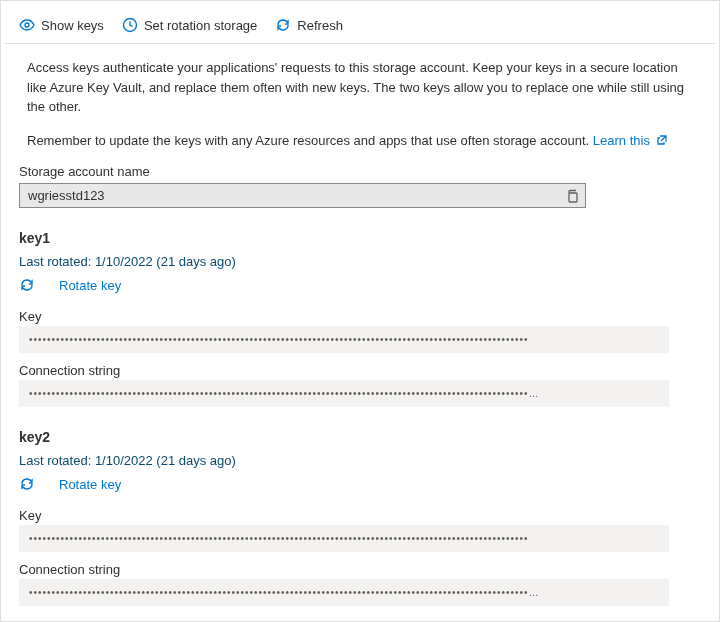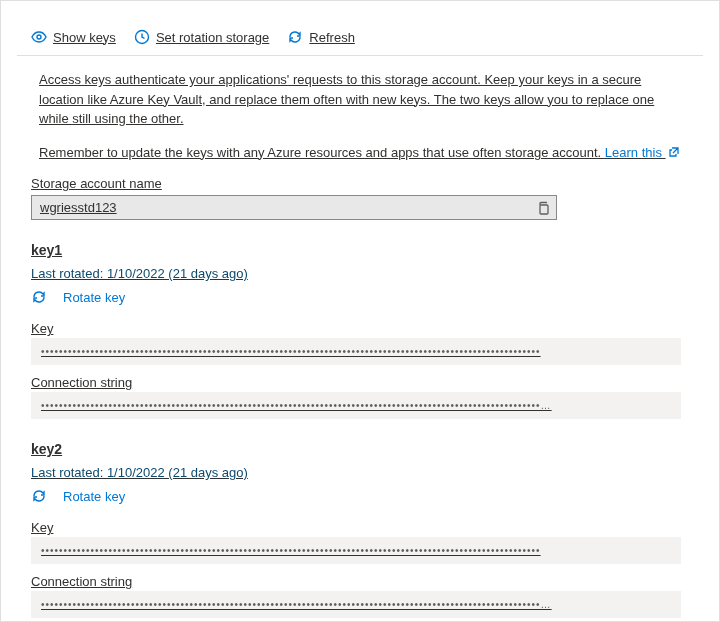--- a/index.html
+++ b/index.html
@@ -7,23 +7,22 @@
     margin: 0;
     font-family: "Segoe UI", -apple-system, sans-serif;
     font-size: 13px;
     color: #323130;
     background: #fff;
   }
   .panel {
     width: 720px;
     height: 622px;
     border: 1px solid #e1dfdd;
-    padding: 16px;
+    padding: 4px;
     overflow: hidden;
-    text-decoration: underline;
   }
   .toolbar {
     display: flex;
     align-items: center;
     gap: 18px;
     padding: 12px 14px 10px;
     border-bottom: 1px solid #e1dfdd;
     font-size: 13px;
   }
   .tb-item {
@@ -37,32 +36,32 @@
   .tb-icon svg { width: 16px; height: 16px; stroke: #0078d4; fill: none; stroke-width: 1.4; }
   .content { padding: 8px 14px 14px; }
   .desc { margin: 6px 8px 14px; line-height: 1.5; color: #323130; }
   .learn { color: #0078d4; text-decoration: none; }
   .learn svg { width: 12px; height: 12px; vertical-align: -1px; margin-left: 2px; }
   .field-label { margin: 2px 0 4px; color: #323130; }
   .name-row {
     display: flex; align-items: center;
     border: 1px solid #8a8886;
     background: #e8e8e8;
-    width: 526px;
+    width: 567px;
     padding: 4px 6px 4px 8px;
     font-size: 13px;
   }
   .name-row span:first-child { flex: 1; }
   .copy-btn { display: inline-flex; cursor: pointer; color: #323130; }
   .copy-btn svg { width: 14px; height: 14px; stroke: #605e5c; fill: none; stroke-width: 1.3; }
   .key-block { margin-top: 22px; }
   .key-title { font-weight: 700; font-size: 14px; margin-bottom: 6px; }
   .sub { margin: 8px 0 6px; color: #0c4a6e; }
   .rotate-link {
-    display: inline-flex; align-items: center; gap: 16px;
+    display: inline-flex; align-items: center; gap: 24px;
     color: #0078d4; cursor: pointer; margin: 2px 0 6px;
   }
   .rotate-link svg { width: 16px; height: 16px; stroke: #0078d4; fill: none; stroke-width: 1.4; }
   .val-label { margin: 10px 0 2px; }
   .masked-box {
     background: #f3f2f1;
     border: none;
     width: 650px;
     padding: 8px 10px;
     font-size: 10px;

